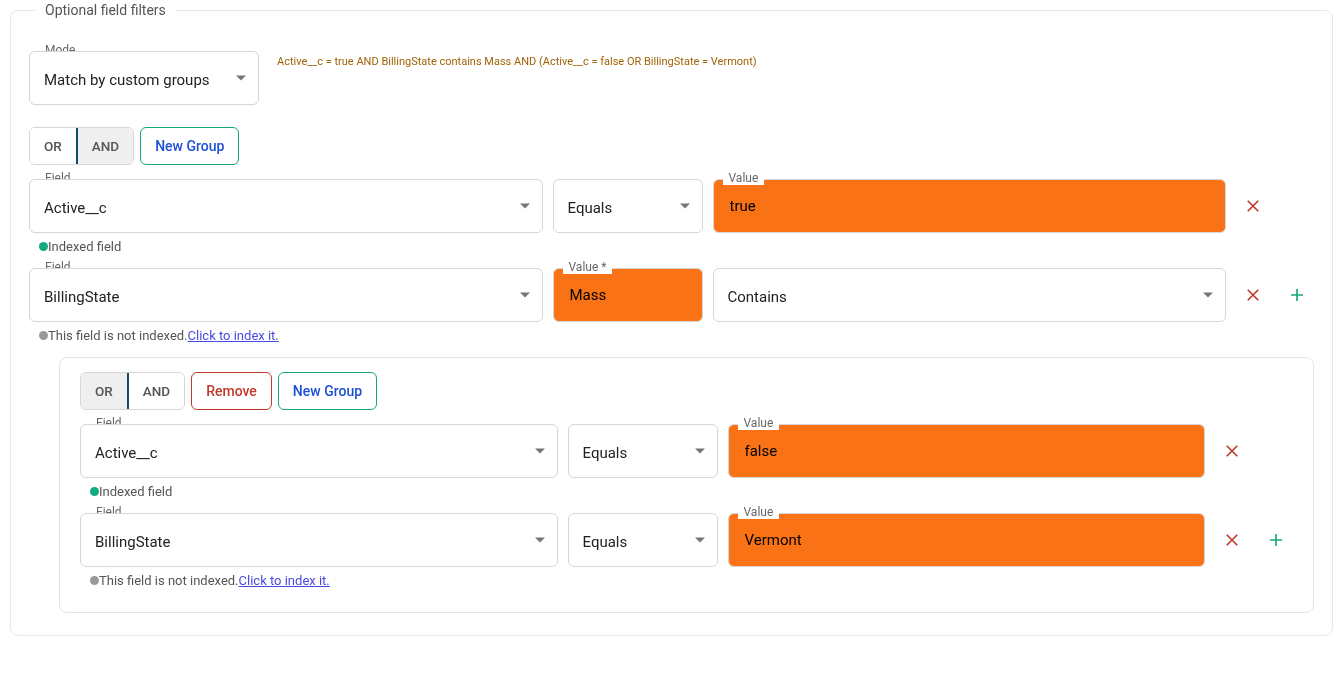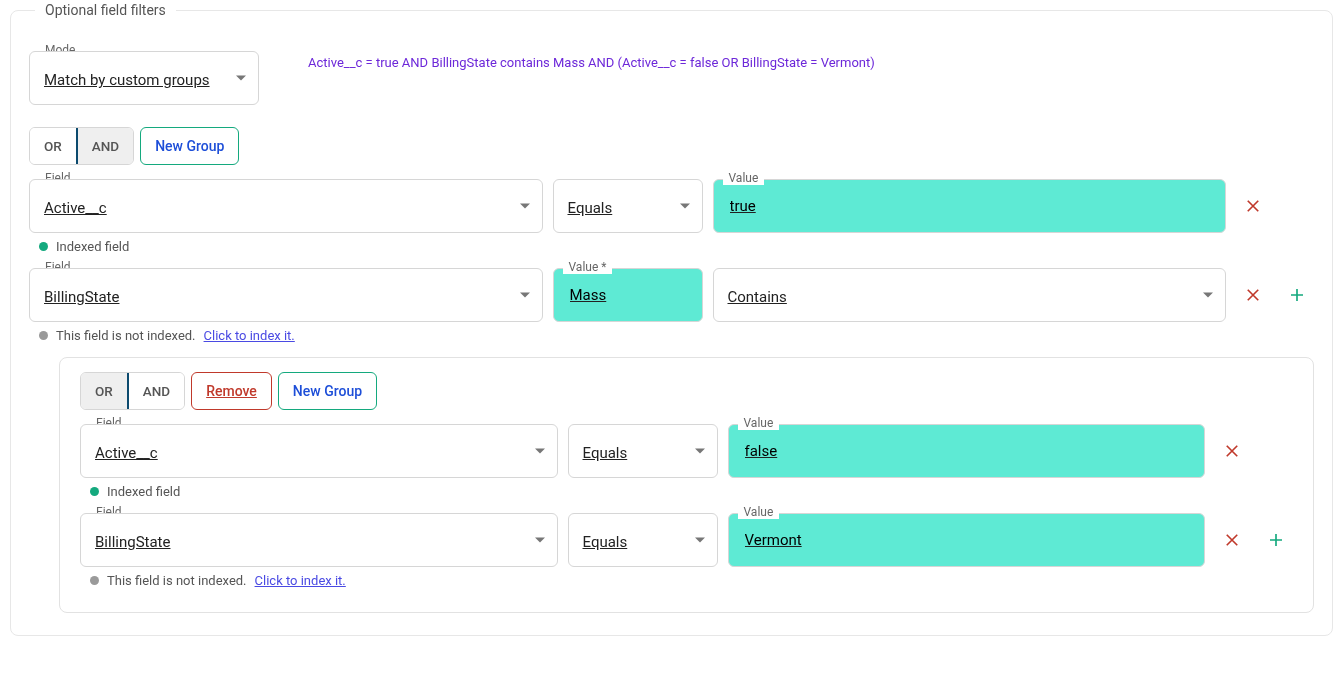--- a/index.html
+++ b/index.html
@@ -22,67 +22,67 @@
   .card-legend {
     position: absolute;
     top: -9px;
     left: 24px;
     background: #fff;
     padding: 0 10px;
     font-size: 14px;
     color: #555;
   }
   .top-row { display: flex; gap: 18px; align-items: flex-start; margin-top: 40px; margin-bottom: 22px; }
-  .field-wrapper { position: relative; display: flex; flex-direction: column; text-decoration: underline; }
+  .field-wrapper { position: relative; display: flex; flex-direction: column; }
   .float-label {
     position: absolute; top: -8px; left: 10px; background: #fff; padding: 0 6px;
     font-size: 12px; color: #666;
   }
   .select-box {
     height: 54px; border: 1px solid #d6d6d6; border-radius: 6px; background: #fff;
     display: flex; align-items: center; padding: 4px 40px 0 14px; position: relative; cursor: pointer;
     font-size: 15px;
   }
   .caret {
     position: absolute; right: 12px; top: 50%; transform: translateY(-50%);
     width: 0; height: 0; border-left: 5px solid transparent; border-right: 5px solid transparent;
     border-top: 5px solid #777;
   }
   .preview-block { padding-top: 4px; }
   .preview-title { margin-bottom: 4px; font-size: 15px; }
-  .preview-text { font-size: 13px; color: #6d28d9; margin-left: 31px; }
+  .preview-text { font-size: 11px; color: #a16207; }
   .toggle-row { display: flex; gap: 6px; align-items: center; margin-bottom: 14px; }
   .tg {
     display: flex; border: 1px solid #d6d6d6; border-radius: 6px; overflow: hidden; height: 38px;
   }
   .tg-btn {
     padding: 0 14px; display: flex; align-items: center; cursor: pointer; font-size: 13.5px; font-weight: 500;
     color: #555; background: #fff; user-select: none;
   }
   .tg-btn.active { background: #efefef; }
   .tg-btn + .tg-btn { border-left: 2px solid #0c4a6e; }
   .btn {
     height: 38px; padding: 0 14px; border-radius: 6px; border: 1px solid; display: flex;
     align-items: center; cursor: pointer; font-size: 14px; font-weight: 500; background: #fff;
   }
   .btn-newgroup { color: #1d4ed8; border-color: #14a97e; }
-  .btn-remove { color: #c0392b; border-color: #c0392b; text-decoration: underline; }
+  .btn-remove { color: #c0392b; border-color: #c0392b; }
   .filter-row {
     display: grid;
     grid-template-columns: 1fr 150px 1fr 34px 34px;
     gap: 10px; margin-top: 10px;
   }
   .val-input {
-    height: 54px; border: 1px solid #d6d6d6; border-radius: 6px; background: #5eead4;
+    height: 54px; border: 1px solid #d6d6d6; border-radius: 6px; background: #f97316;
     display: flex; align-items: center; padding: 0 14px; font-size: 15px;
   }
   .input-el {
     width: 100%; border: none; outline: none; font-size: 15px; font-family: inherit; background: transparent;
   }
-  .hint-row { display: flex; align-items: center; gap: 8px; margin: 6px 0 14px 10px; font-size: 13px; }
+  .hint-row { display: flex; align-items: center; gap: 0; margin: 6px 0 14px 10px; font-size: 13px; }
   .dot { width: 9px; height: 9px; border-radius: 50%; }
   .dot-green { background: #14a97e; }
   .dot-grey { background: #9a9a9a; }
   .hint-text { color: #555; }
   .hint-link { color: #4a4ae3; text-decoration: underline; cursor: pointer; }
   .icon-cell { display: flex; align-items: center; justify-content: center; }
   .icon-btn { width: 24px; height: 24px; cursor: pointer; display: flex; align-items: center; justify-content: center; }
   .ico-x { color: #c0392b; }
   .ico-plus { color: #14a97e; }
   svg { width: 18px; height: 18px; }

